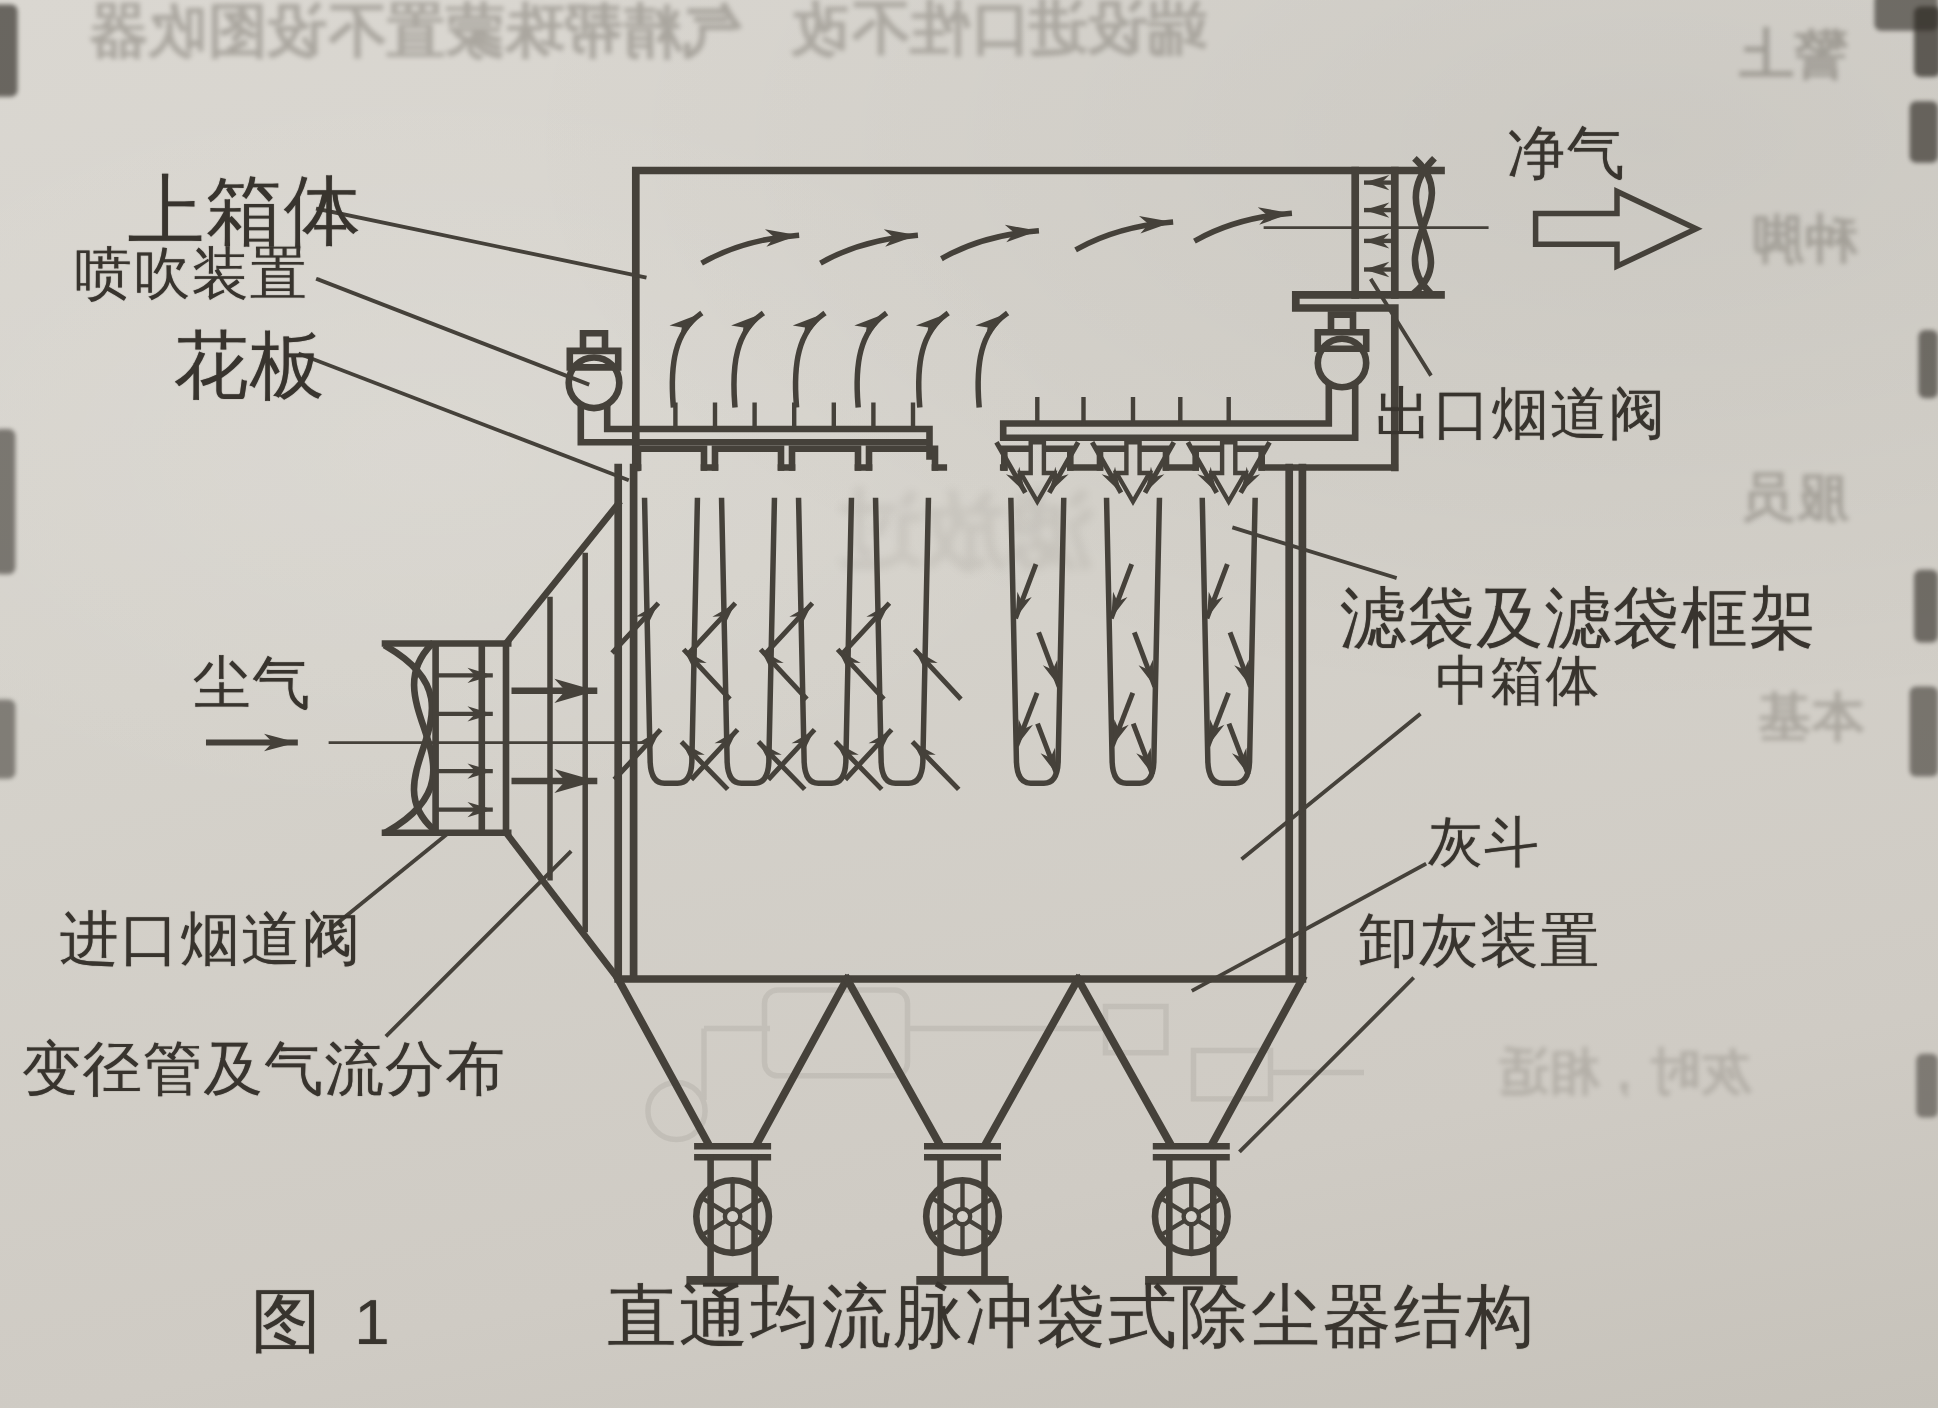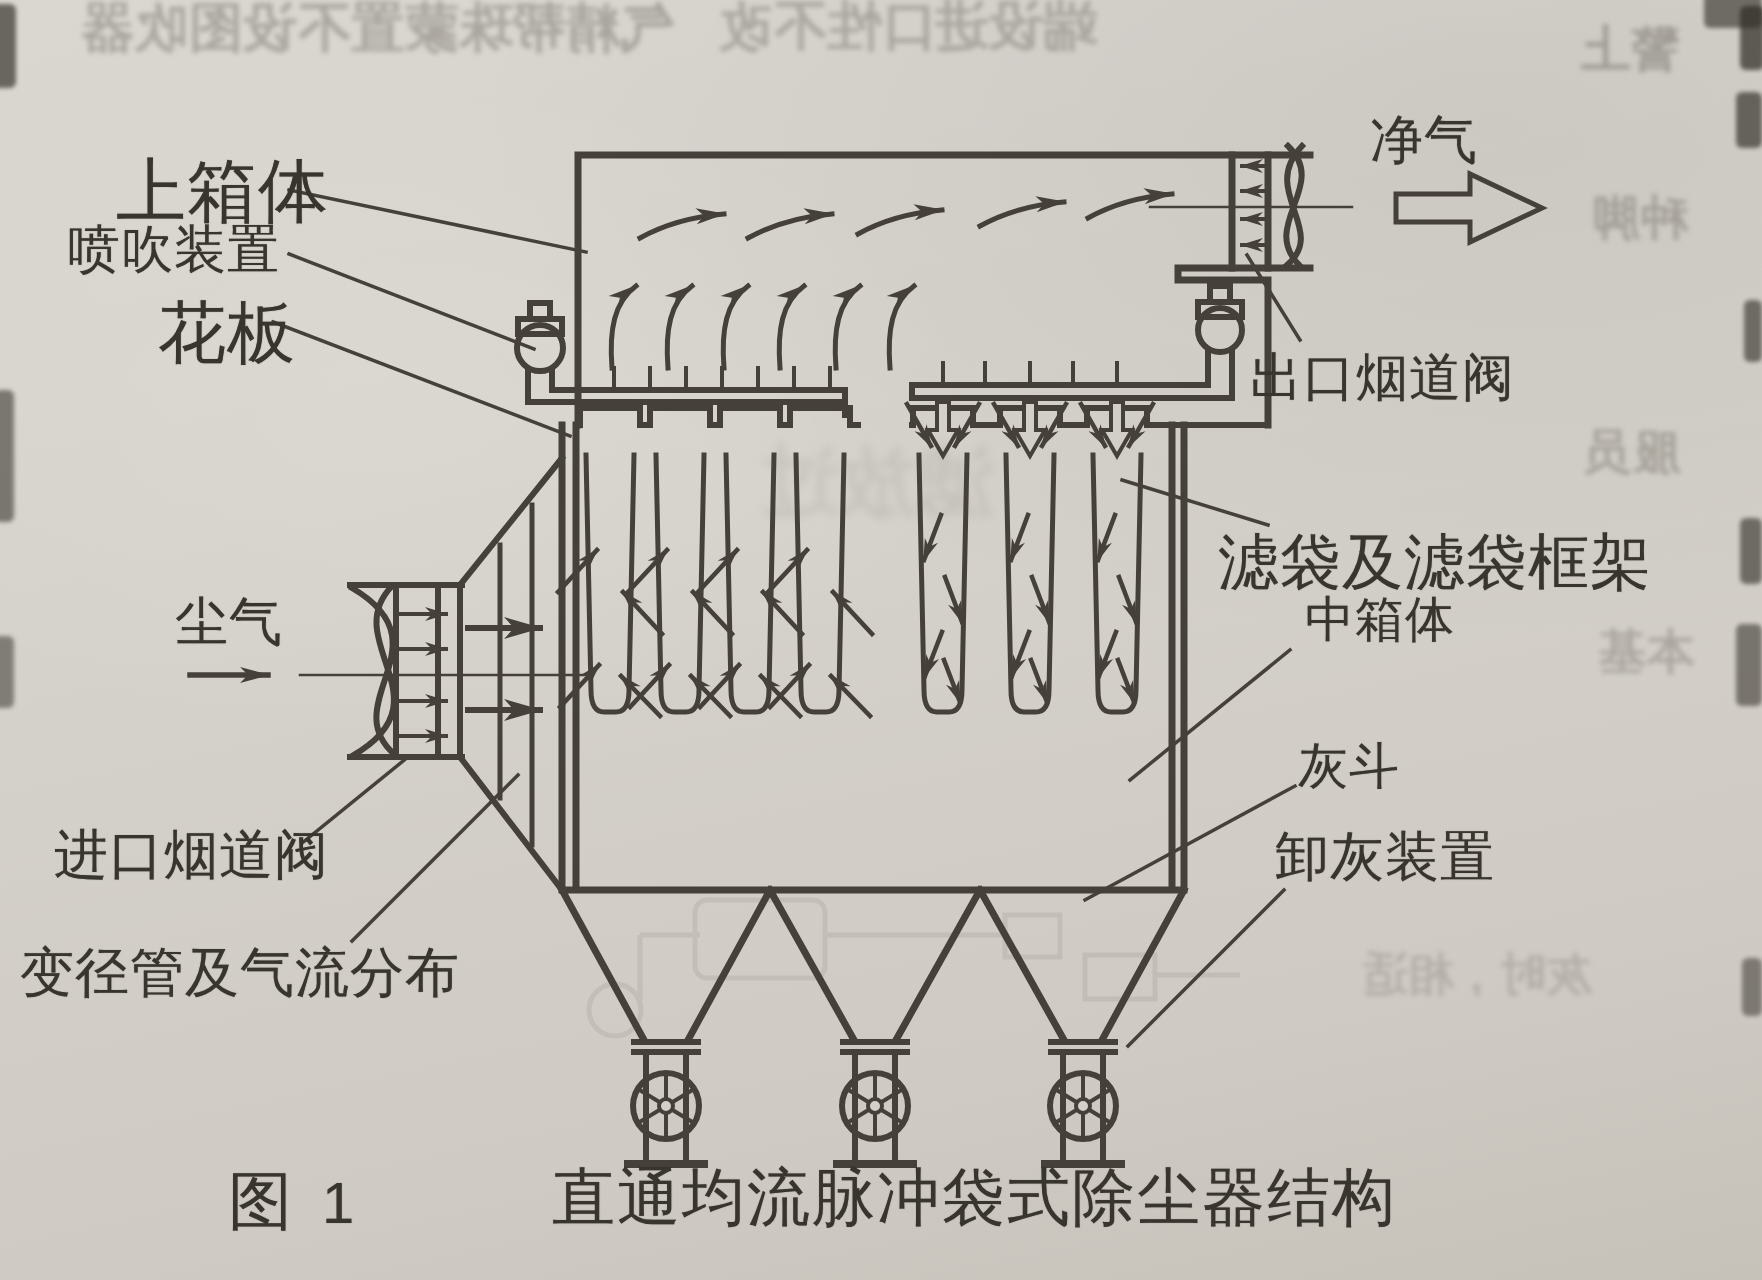--- a/index.html
+++ b/index.html
@@ -244,21 +244,21 @@
   <div class="lbl" style="left:68px;top:222px;font-size:52px;">喷吹装置</div>
   <div class="lbl" style="left:158px;top:296px;font-size:68px;">花板</div>
   <div class="lbl" style="left:175px;top:594px;font-size:53px;">尘气</div>
   <div class="lbl" style="left:54px;top:826px;font-size:54px;">进口烟道阀</div>
   <div class="lbl" style="left:20px;top:944px;font-size:54px;text-align:center;">变径管及气流分布</div>
   <div class="lbl" style="left:1370px;top:112px;font-size:53px;">净气</div>
   <div class="lbl" style="left:1250px;top:350px;font-size:52px;">出口烟道阀</div>
   <div class="lbl" style="left:1218px;top:530px;font-size:61px;">滤袋及滤袋框架</div>
   <div class="lbl" style="left:1305px;top:594px;font-size:49px;">中箱体</div>
   <div class="lbl" style="left:1298px;top:740px;font-size:50px;">灰斗</div>
-  <div class="lbl" style="left:1275px;top:828px;font-size:54px;text-align:right;">卸灰装置</div>
+  <div class="lbl" style="left:1235px;top:828px;font-size:54px;text-align:right;">卸灰装置</div>
 
   <div style="position:absolute;left:0;top:1160px;width:1762px;height:100px;">
     <span class="lbl" style="left:228px;top:8px;font-size:64px;">图</span>
     <span class="lbl" style="left:322px;top:12px;font-size:58px;">1</span>
     <span class="lbl" style="left:552px;top:4px;font-size:63px;letter-spacing:2px;">直通均流脉冲袋式除尘器结构</span>
   </div>
 
 </div>
 
 </body></html>

